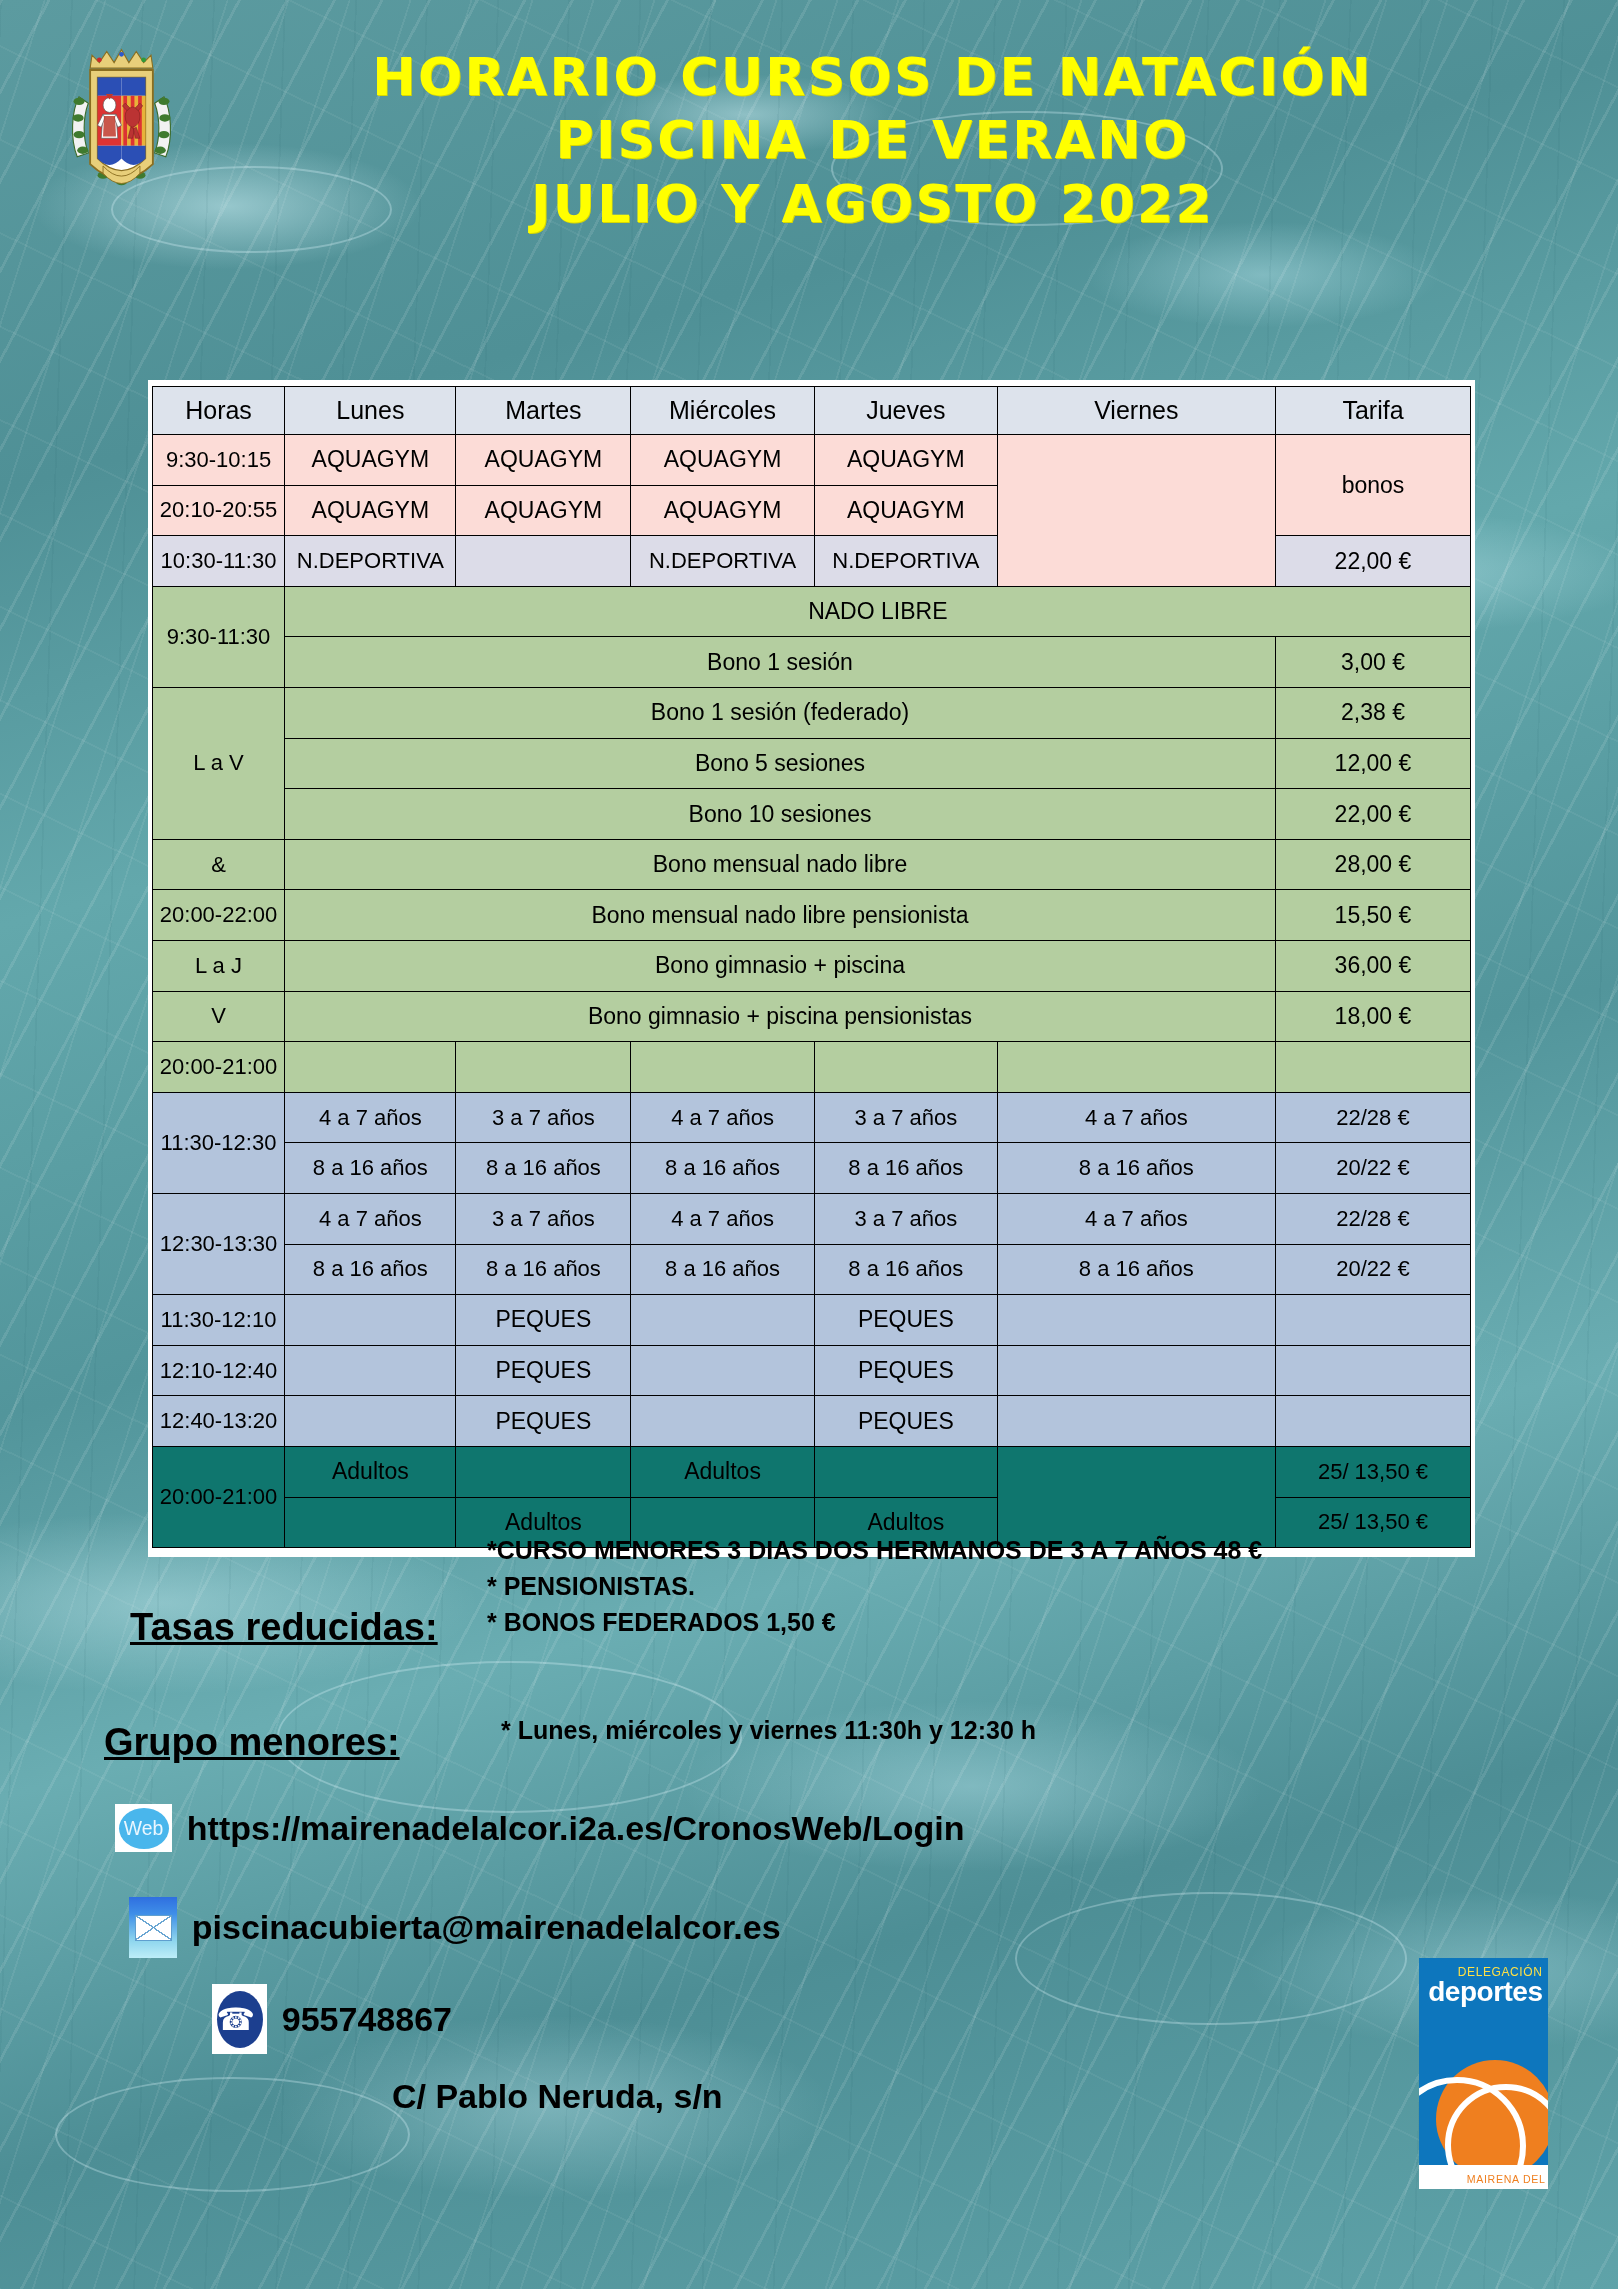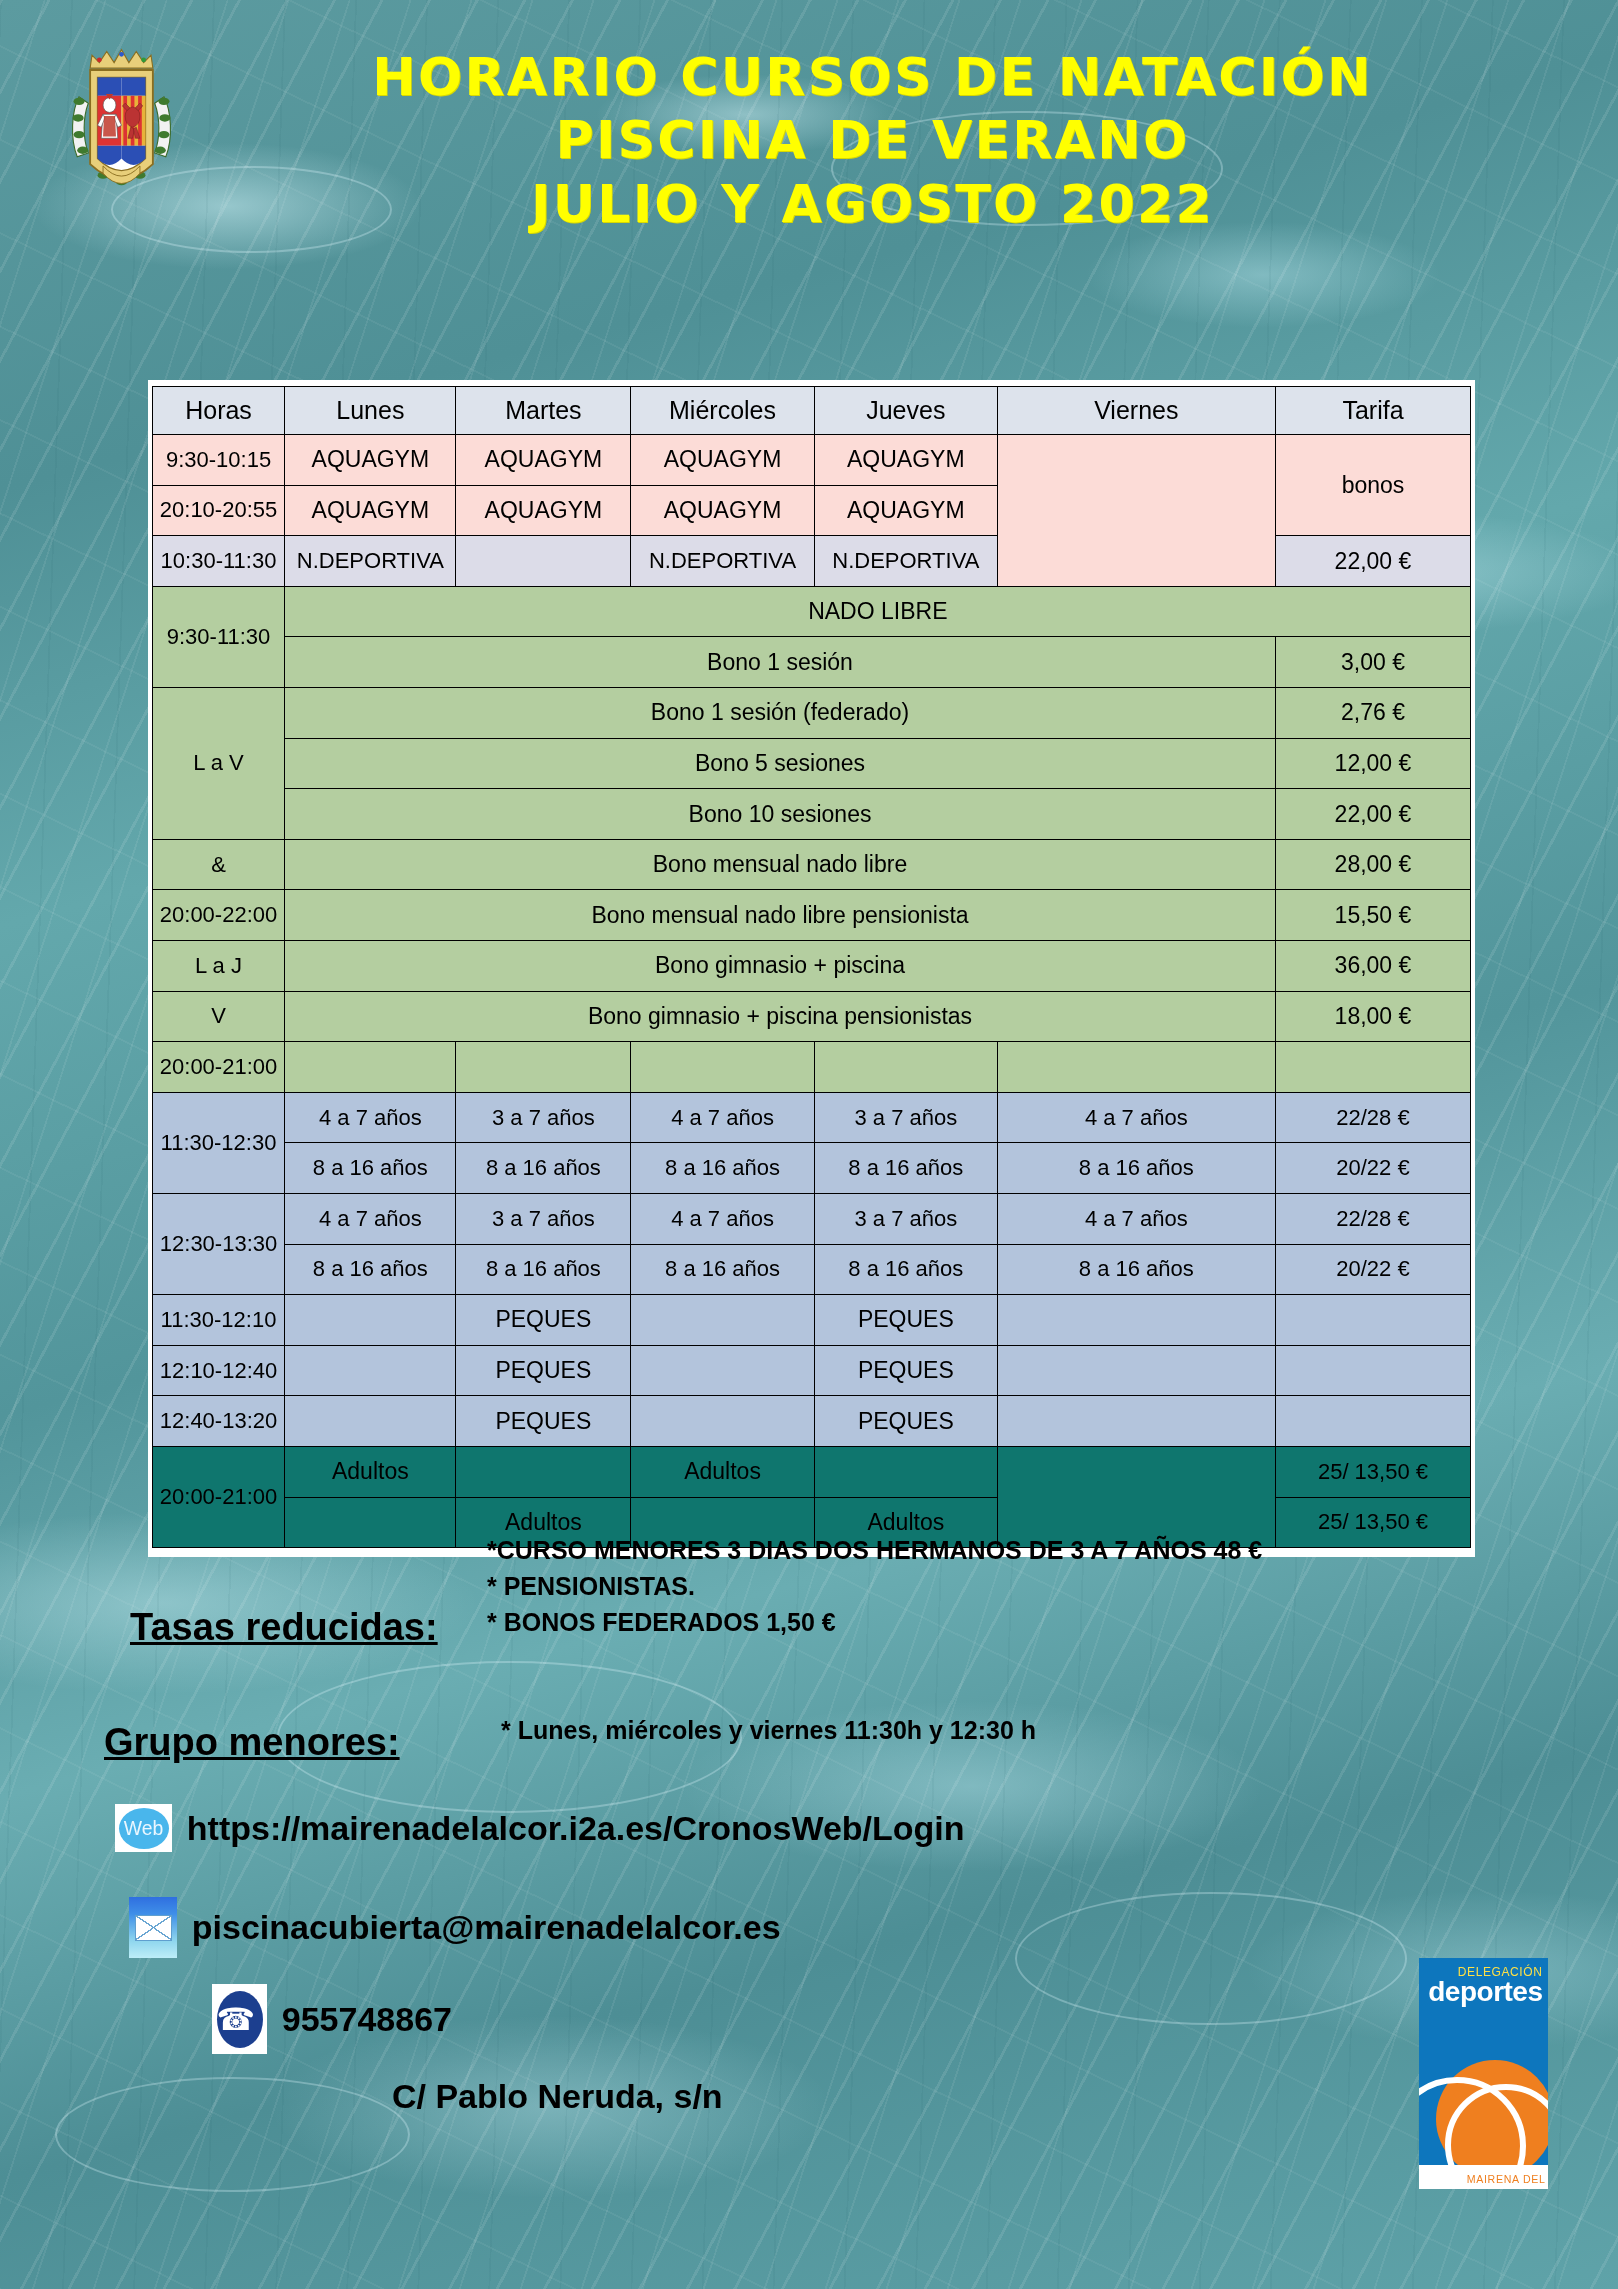--- a/index.html
+++ b/index.html
@@ -290,21 +290,21 @@
     <td class="green" colspan="6">NADO LIBRE</td>
   </tr>
   <tr class="hrow">
     <td class="green" colspan="5">Bono 1 sesión</td>
     <td class="green">3,00 €</td>
   </tr>
 
   <tr class="hrow">
     <td class="green timecell" rowspan="3">L a V</td>
     <td class="green" colspan="5">Bono 1 sesión (federado)</td>
-    <td class="green">2,76 €</td>
+    <td class="green">2,38 €</td>
   </tr>
   <tr class="hrow">
     <td class="green" colspan="5">Bono 5 sesiones</td>
     <td class="green">12,00 €</td>
   </tr>
   <tr class="hrow">
     <td class="green" colspan="5">Bono 10 sesiones</td>
     <td class="green">22,00 €</td>
   </tr>
 

